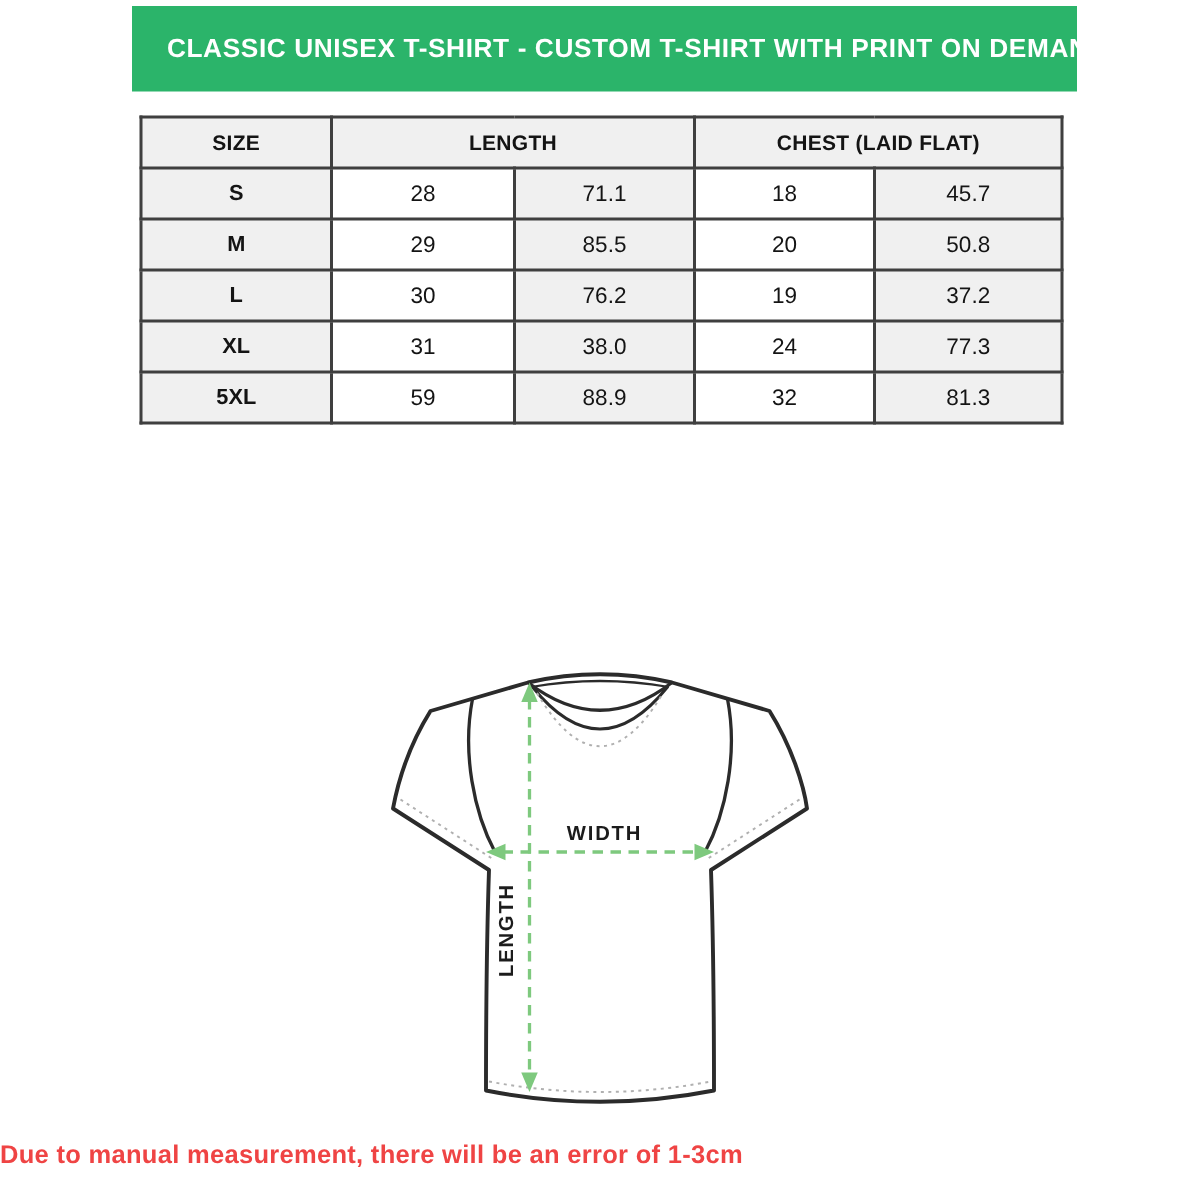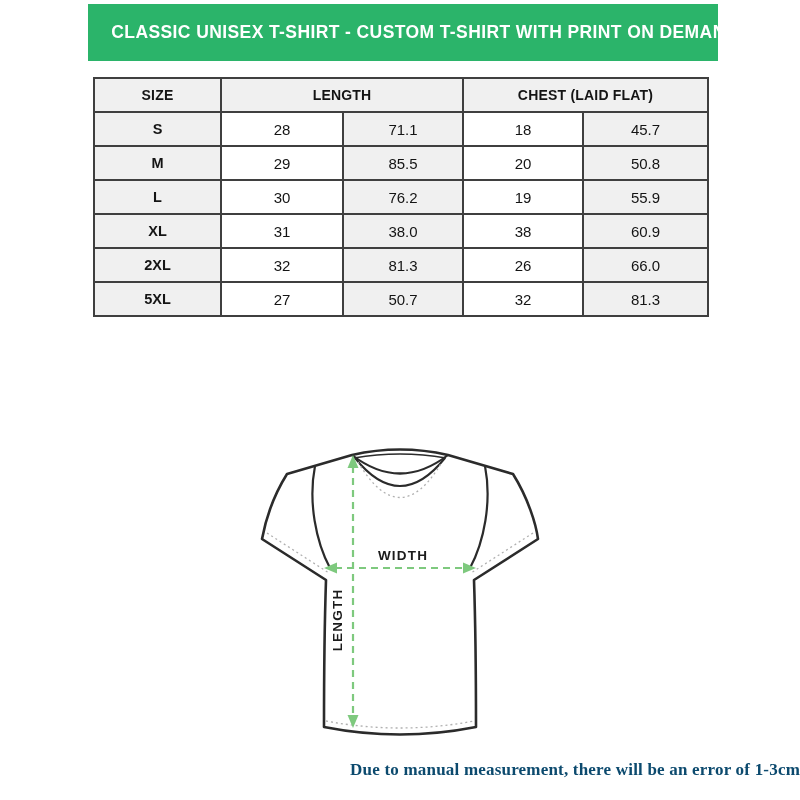--- a/index.html
+++ b/index.html
@@ -27,22 +27,22 @@
   }
   .size-table th{background:#f0f0f0;font-size:14px;font-weight:bold;letter-spacing:.2px;}
   .cell-shaded{background:#f0f0f0;}
   .cell-plain{background:#ffffff;margin-left:48px;}
   .size-cell{font-weight:bold;font-size:14.5px;}
   .num-cell{font-size:15px;font-weight:500;}
   
   .diagram{position:absolute;left:240px;top:430px;width:320px;height:320px;}
   
   .footer-note{
-    position:absolute;left:0;top:760px;width:800px;text-align:right;
-    color:#0c4a6e;font-size:17px;font-weight:bold;letter-spacing:.2px;font-family:Liberation Serif, serif;
+    position:absolute;left:0;top:760px;width:800px;text-align:left;
+    color:#ef4444;font-size:17px;font-weight:bold;letter-spacing:.2px;
   }
 </style>
 </head>
 <body>
 
 <div id="page">
 
   <div class="banner">
     <div class="banner-text">CLASSIC UNISEX T-SHIRT - CUSTOM T-SHIRT WITH PRINT ON DEMAND</div>
   </div>
@@ -75,40 +75,33 @@
         <td class="cell-plain num-cell">29</td>
         <td class="cell-shaded num-cell">85.5</td>
         <td class="cell-plain num-cell">20</td>
         <td class="cell-shaded num-cell">50.8</td>
       </tr>
       <tr>
         <td class="cell-shaded size-cell">L</td>
         <td class="cell-plain num-cell">30</td>
         <td class="cell-shaded num-cell">76.2</td>
         <td class="cell-plain num-cell">19</td>
-        <td class="cell-shaded num-cell">55.9</td>
+        <td class="cell-shaded num-cell">37.2</td>
       </tr>
       <tr>
         <td class="cell-shaded size-cell">XL</td>
         <td class="cell-plain num-cell">31</td>
         <td class="cell-shaded num-cell">38.0</td>
-        <td class="cell-plain num-cell">38</td>
-        <td class="cell-shaded num-cell">60.9</td>
-      </tr>
-      <tr>
-        <td class="cell-shaded size-cell">2XL</td>
-        <td class="cell-plain num-cell">32</td>
-        <td class="cell-shaded num-cell">81.3</td>
-        <td class="cell-plain num-cell">26</td>
-        <td class="cell-shaded num-cell">66.0</td>
+        <td class="cell-plain num-cell">24</td>
+        <td class="cell-shaded num-cell">77.3</td>
       </tr>
       <tr>
         <td class="cell-shaded size-cell">5XL</td>
-        <td class="cell-plain num-cell">27</td>
-        <td class="cell-shaded num-cell">50.7</td>
+        <td class="cell-plain num-cell">59</td>
+        <td class="cell-shaded num-cell">88.9</td>
         <td class="cell-plain num-cell">32</td>
         <td class="cell-shaded num-cell">81.3</td>
       </tr>
     </tbody>
   </table>
 
   <svg class="diagram" viewBox="0 0 320 320">
 
     <path d="M112,25 Q160,14 208,25 L273,44 C288,68 296,94 298,109 L234,150 C235,180 236,230 236,297 Q160,312 84,297 C84,230 85,180 86,150 L22,109 C25,93 32,68 47,44 Z" fill="#ffffff" stroke="#2b2b2b" stroke-width="2.6" stroke-linejoin="round"></path>
 

